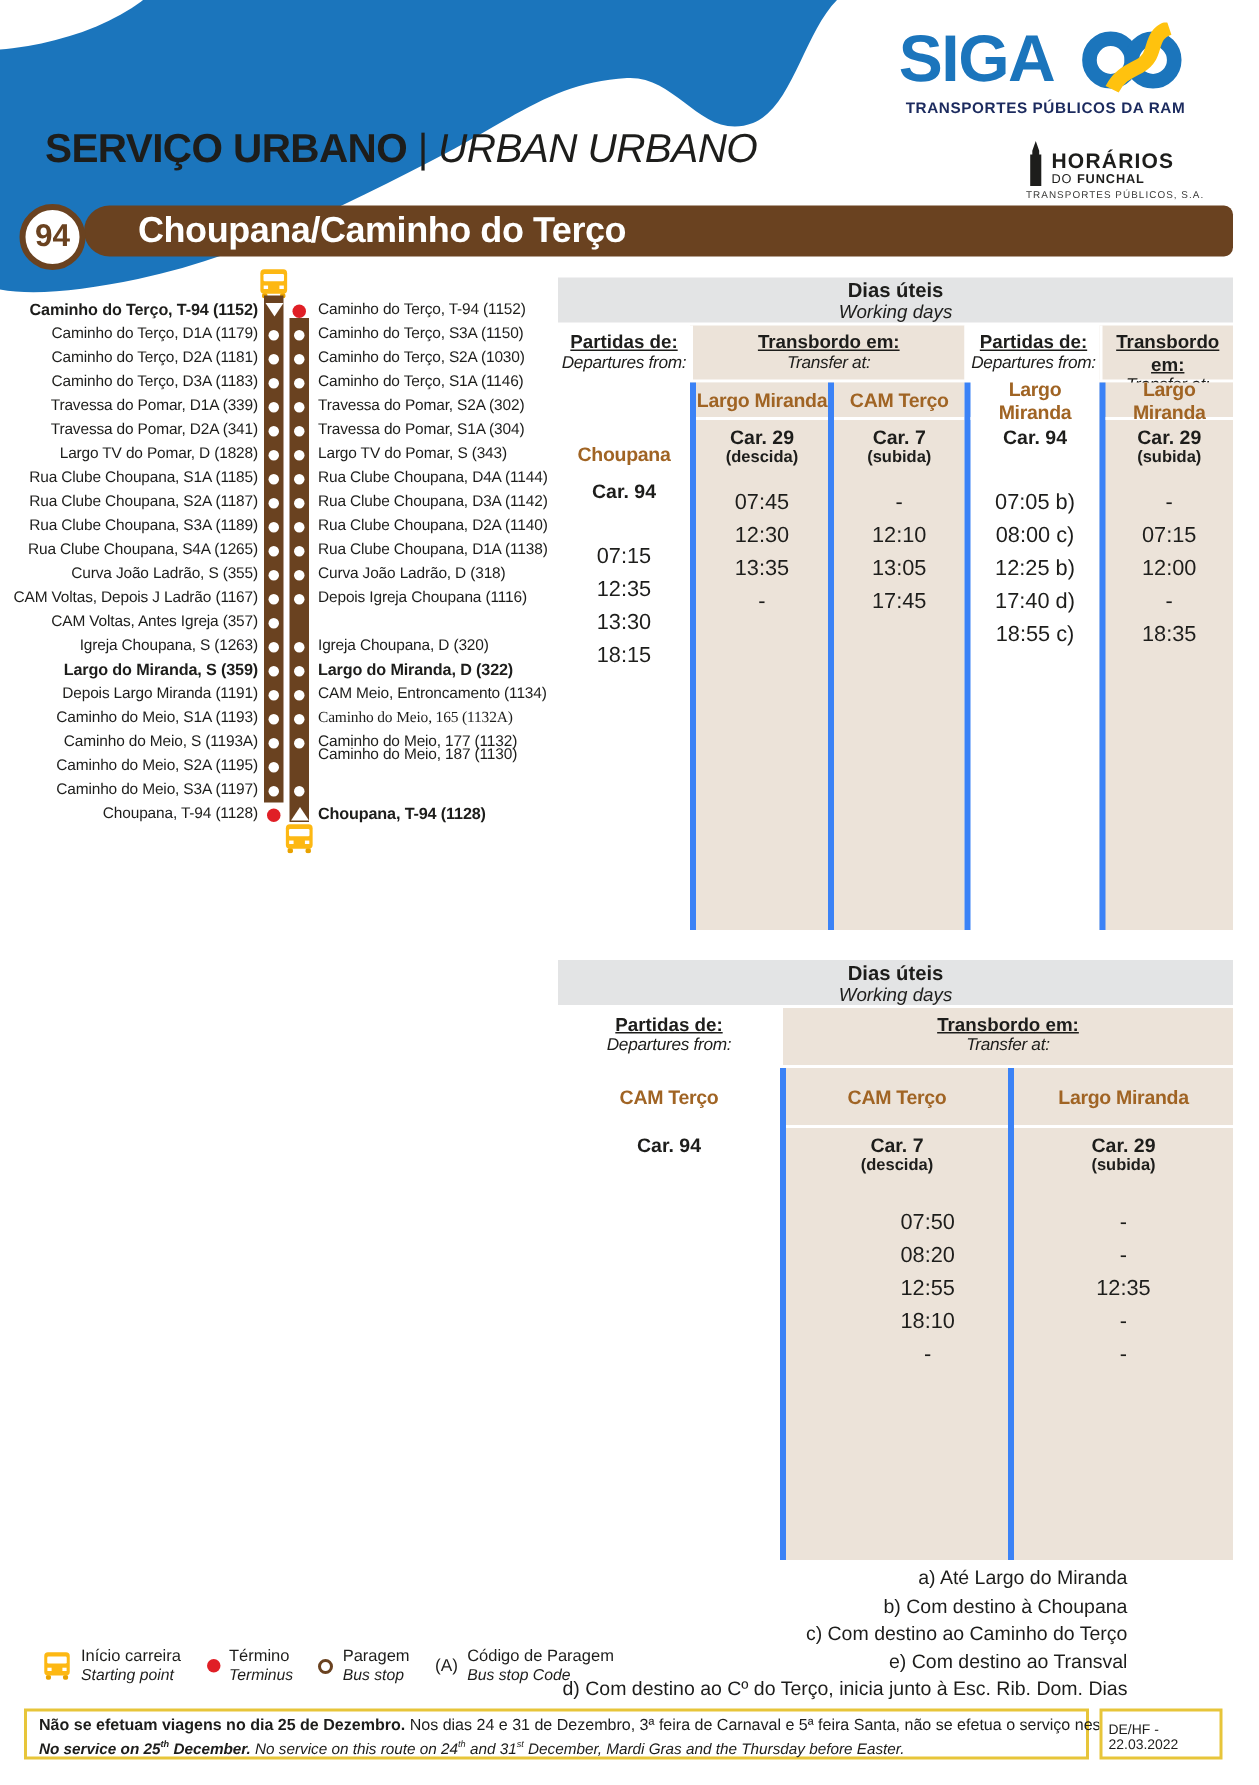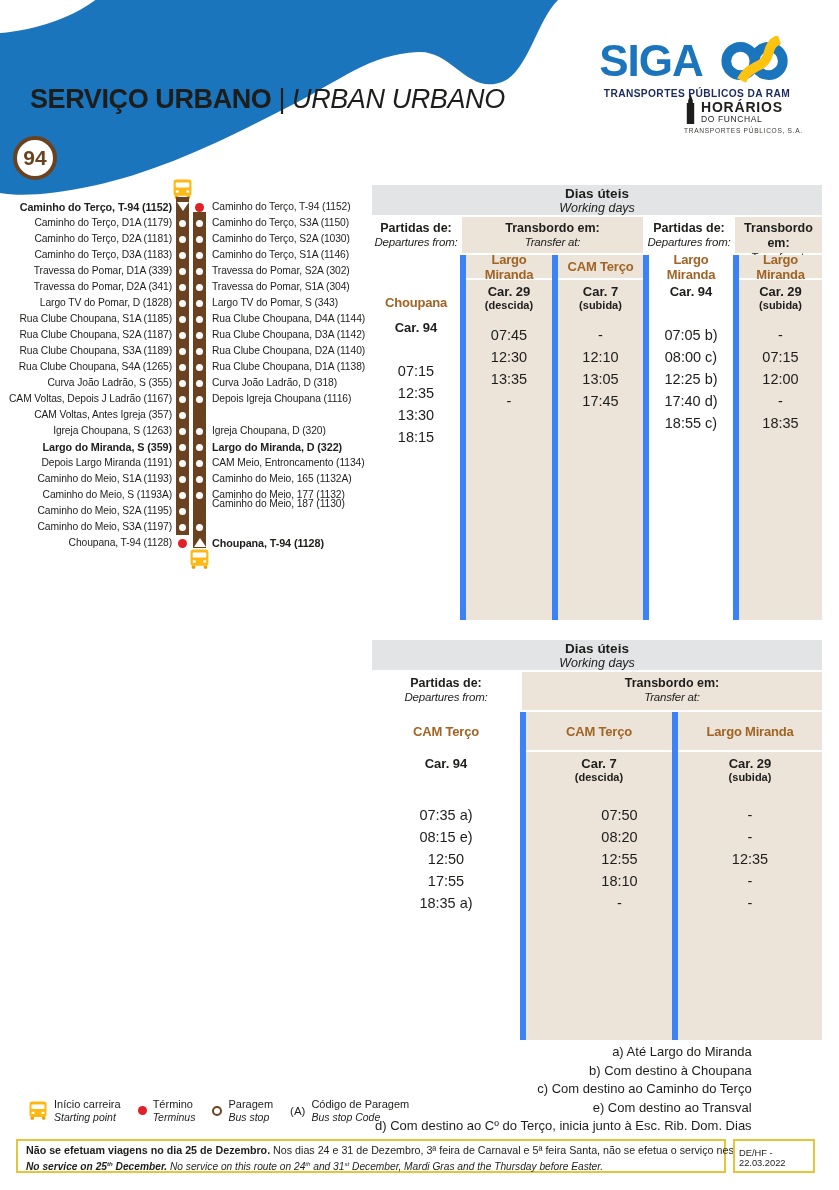--- a/index.html
+++ b/index.html
@@ -5,28 +5,28 @@
   html,body{margin:0;padding:0;background:#fff;}
   #page{position:relative;width:839px;height:1190px;background:#fff;overflow:hidden;
         font-family:"Liberation Sans",sans-serif;color:#1d1d1b;}
   
   .wave-svg{position:absolute;top:0;left:0;}
   .service-title{position:absolute;left:30px;top:84px;font-size:27px;white-space:nowrap;letter-spacing:-0.4px;}
   .service-title .pt{font-weight:bold;}
   .service-title .sep{font-weight:300;margin:0 7px;}
   .service-title .en{font-style:italic;}
   .siga{position:absolute;left:594px;top:14px;width:206px;text-align:center;}
-  .siga-row{display:flex;align-items:center;justify-content:center;gap:16px;height:52px;margin-top:21px;}
+  .siga-row{display:flex;align-items:center;justify-content:center;gap:16px;height:52px;}
   .siga-word{font-size:44px;font-weight:bold;color:#1b75bc;letter-spacing:-1px;line-height:48px;}
   .siga-tagline{font-size:10.2px;font-weight:bold;color:#1b2a5e;letter-spacing:0.4px;margin-top:1px;white-space:nowrap;}
   .hf{position:absolute;left:684px;top:94px;width:140px;}
   .hf-row{display:flex;align-items:flex-end;gap:4px;}
   .hf-name1{font-size:14px;font-weight:bold;letter-spacing:0.8px;line-height:14px;}
   .hf-name2{font-size:8.5px;letter-spacing:0.6px;line-height:10px;}
-  .hf-name2 b{font-weight:normal;margin-top:40px;}
+  .hf-name2 b{font-weight:bold;margin-top:40px;}
   .hf-sub{font-size:6.6px;letter-spacing:0.7px;color:#3a3a38;margin-top:3px;white-space:nowrap;}
   
   .banner{position:absolute;left:56px;top:137px;width:766px;height:34px;background:#6a4220;
           border-radius:17px 6px 6px 17px;display:flex;align-items:center;padding-left:36px;box-sizing:border-box;}
   .banner-title{color:#fff;font-weight:bold;font-size:24px;letter-spacing:-0.3px;}
   .route-badge{position:absolute;left:13px;top:136px;width:44px;height:44px;border-radius:50%;background:#fff;
                border:4px solid #6a4220;box-sizing:border-box;display:flex;align-items:center;justify-content:center;
                font-size:21px;font-weight:bold;color:#6a4220;}
   
   #route-diagram{position:absolute;left:0;top:0;width:480px;height:600px;}
@@ -41,26 +41,26 @@
   .bus-abs{position:absolute;}
   
   .ttable{position:absolute;left:372px;width:450px;}
   .tt-period{background:#e3e4e5;text-align:center;height:30px;box-sizing:border-box;padding-top:1px;margin-bottom:2px;}
   .tt-period-pt{font-weight:bold;font-size:13.5px;line-height:15px;}
   .tt-period-en{font-style:italic;font-size:12.5px;line-height:14px;}
   .tt-groups{display:flex;}
   .tt-group{box-sizing:border-box;text-align:center;padding-top:4px;border-bottom:2px solid #fff;}
   .tt-group.shaded{background:#ece3d9;}
   .tt-group + .tt-group{border-left:2px solid #fff;}
-  .tt-group-pt{font-weight:bold;font-size:12.5px;line-height:15px;}
+  .tt-group-pt{font-weight:bold;font-size:12.5px;line-height:15px;text-decoration:underline;}
   .tt-group-en{font-style:italic;font-size:11.5px;line-height:13px;letter-spacing:-0.2px;}
   .tt-cols{display:flex;}
   .tt-col{box-sizing:border-box;text-align:center;height:100%;}
   .tt-col.shaded{background:#ece3d9;}
-  .tt-col + .tt-col{border-left:6px solid #3b82f6;}
+  .tt-col + .tt-col{border-left:4px solid #3b82f6;}
   .tt-station{font-weight:bold;color:#a06424;font-size:13px;display:flex;align-items:center;justify-content:center;
               border-bottom:2px solid #fff;box-sizing:border-box;letter-spacing:-0.2px;}
   .tt-car{font-weight:bold;font-size:13px;box-sizing:border-box;padding-top:4px;line-height:15px;}
   .tt-car-note{font-size:11px;font-weight:bold;line-height:12px;}
   .tt-time{height:22px;line-height:22px;font-size:14.5px;}
   
   #footnotes{position:absolute;left:375px;top:1043px;font-size:13px;line-height:18.6px;text-align:right;}
   #legend{position:absolute;left:28px;top:1098px;display:flex;gap:17px;align-items:center;}
   .legend-item{display:flex;gap:6px;align-items:center;}
   .legend-pt{font-size:11px;line-height:13px;}
@@ -108,20 +108,23 @@
         <path d="M6.5,0 L8.8,6.5 L8.8,9 L10.2,9 L10.2,30 L2.8,30 L2.8,9 L4.2,9 L4.2,6.5 Z" fill="#1d1d1b"></path>
       </svg>
       <div>
         <div class="hf-name1">HORÁRIOS</div>
         <div class="hf-name2"><span>DO </span><b>FUNCHAL</b></div>
       </div>
     </div>
     <div class="hf-sub">TRANSPORTES PÚBLICOS, S.A.</div>
   </div>
 
+  <div class="banner">
+    <span class="banner-title">Choupana/Caminho do Terço</span>
+  </div>
   <div class="route-badge">94</div>
 
   <div id="route-diagram">
     <svg class="bus-abs" style="left:172px;top:179px" width="21" height="20" viewBox="0 0 20 19">
       <rect x="2.6" y="15.6" width="3.4" height="3.2" rx="1.2" fill="#e8a200"></rect>
       <rect x="14" y="15.6" width="3.4" height="3.2" rx="1.2" fill="#e8a200"></rect>
       <rect x="1.5" y="0.5" width="17" height="15.5" rx="2.5" fill="#fdb813"></rect>
       <rect x="3.5" y="3.4" width="13" height="4.6" rx="0.8" fill="#fff"></rect>
       <rect x="3.6" y="10.8" width="2.8" height="2.2" fill="#fff"></rect>
       <rect x="13.6" y="10.8" width="2.8" height="2.2" fill="#fff"></rect>
@@ -198,21 +201,21 @@
         <span class="marker-dot" style="left: 196px; top: 427.5px;"></span>
         <div class="rd-left rd-bold" style="top: 439px;">Largo do Miranda, S (359)</div>
         <div class="rd-right rd-bold" style="top: 439px;">Largo do Miranda, D (322)</div>
         <span class="marker-dot" style="left: 179px; top: 443.5px;"></span>
         <span class="marker-dot" style="left: 196px; top: 443.5px;"></span>
         <div class="rd-left" style="top: 455px;">Depois Largo Miranda (1191)</div>
         <div class="rd-right" style="top: 455px;">CAM Meio, Entroncamento (1134)</div>
         <span class="marker-dot" style="left: 179px; top: 459.5px;"></span>
         <span class="marker-dot" style="left: 196px; top: 459.5px;"></span>
         <div class="rd-left" style="top: 471px;">Caminho do Meio, S1A (1193)</div>
-        <div class="rd-right" style="top: 471px;">Caminho do Meio, 165 (1132A)</div>
+        <div class="rd-right" style="top: 471px; font-family: Liberation Serif, serif;">Caminho do Meio, 165 (1132A)</div>
         <span class="marker-dot" style="left: 179px; top: 475.5px;"></span>
         <span class="marker-dot" style="left: 196px; top: 475.5px;"></span>
         <div class="rd-left" style="top: 487px;">Caminho do Meio, S (1193A)</div>
         <div class="rd-right" style="top: 487px;">Caminho do Meio, 177 (1132)</div>
         <span class="marker-dot" style="left: 179px; top: 491.5px;"></span>
         <span class="marker-dot" style="left: 196px; top: 491.5px;"></span>
         <div class="rd-left" style="top: 503px;">Caminho do Meio, S2A (1195)</div>
         <div class="rd-right" style="top: 503px;"></div>
         <span class="marker-dot" style="left: 179px; top: 507.5px;"></span>
         <div class="rd-left" style="top: 519px;">Caminho do Meio, S3A (1197)</div>
@@ -316,27 +319,20 @@
         </div>
         <div class="tt-group shaded" style="width: 302px; height: 40px;">
           <div class="tt-group-pt">Transbordo em:</div>
           <div class="tt-group-en">Transfer at:</div>
         </div>
       </div>
       <div class="tt-cols" style="height: 328px;">
         <div class="tt-col" style="width: 148px;">
           <div class="tt-station" style="height: 40px;">CAM Terço</div>
           <div class="tt-car" style="height: 42px;">Car. 94</div>
-          <div class="tt-times-wrap" style="padding-top: 10px;">
-            <div class="tt-time">07:35 a)</div>
-            <div class="tt-time">08:15 e)</div>
-            <div class="tt-time">12:50</div>
-            <div class="tt-time">17:55</div>
-            <div class="tt-time">18:35 a)</div>
-          </div>
         </div>
         <div class="tt-col shaded" style="width: 152px;">
           <div class="tt-station" style="height: 40px;">CAM Terço</div>
           <div class="tt-car" style="height: 42px;">Car. 7<div class="tt-car-note">(descida)</div></div>
           <div class="tt-times-wrap" style="padding-top: 10px; margin-left: 41px;">
             <div class="tt-time">07:50</div>
             <div class="tt-time">08:20</div>
             <div class="tt-time">12:55</div>
             <div class="tt-time">18:10</div>
             <div class="tt-time">-</div>

